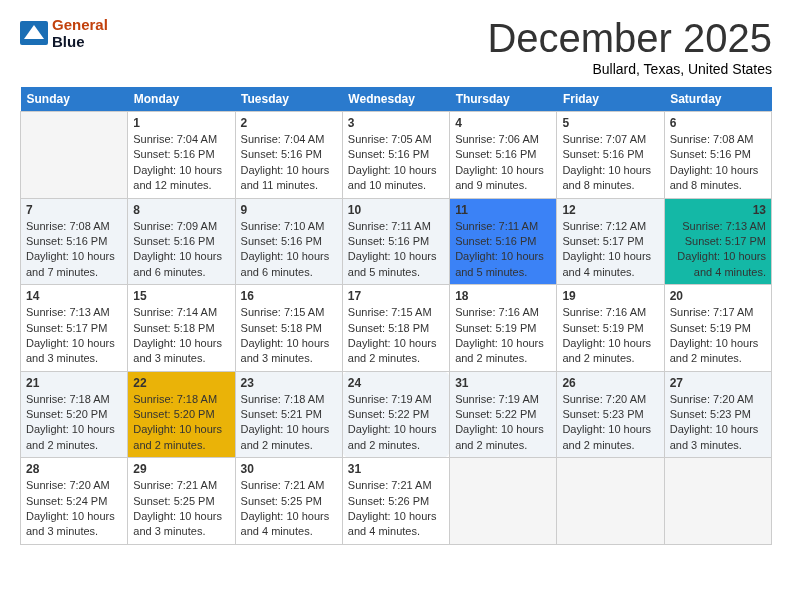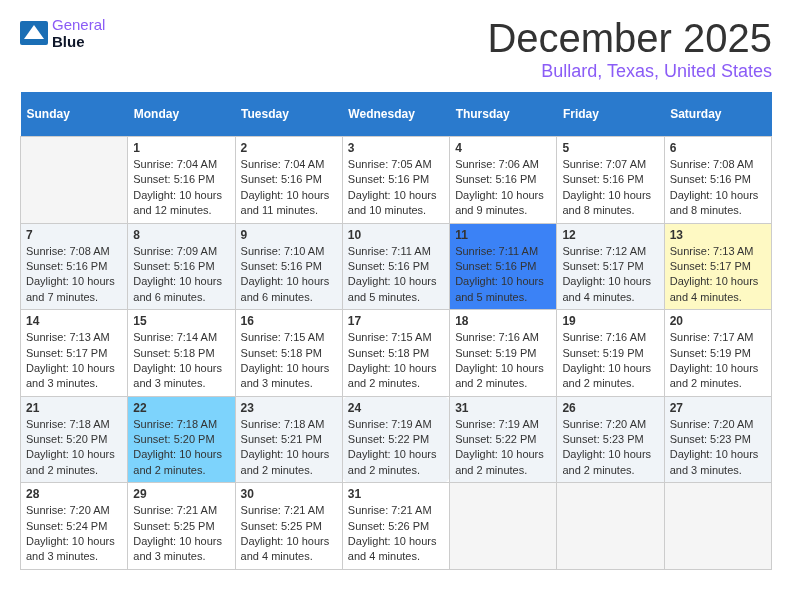--- a/index.html
+++ b/index.html
@@ -31,34 +31,34 @@
     }
     .title-block {
       text-align: right;
     }
     .month-title {
       font-size: 40px;
       color: #333;
       font-weight: normal;
     }
     .location {
-      font-size: 18px;
-      color: #8b5cf6;
+      font-size: 14px;
+      color: #000000;
       text-align: right;
     }
     table {
       width: 100%;
       border-collapse: collapse;
       table-layout: fixed;
     }
     th {
       background-color: #2a7acd;
       color: #fff;
       font-size: 12px;
-      padding: 15px 6px;
+      padding: 5px 6px;
       text-align: left;
       font-weight: bold;
     }
     td {
       border: 1px solid #ccc;
       vertical-align: top;
       padding: 4px 5px;
       height: 80px;
       font-size: 10px;
       color: #333;
@@ -87,21 +87,21 @@
 
 <div class="container">
   <div class="header-row">
     <div class="logo">
       <svg class="logo-icon" viewBox="0 0 28 24">
         <rect x="0" y="0" width="28" height="24" fill="#1a6eb5" rx="2"></rect>
         <polygon points="14,4 24,18 4,18" fill="white"></polygon>
         <rect x="11" y="12" width="6" height="6" fill="white"></rect>
       </svg>
       <div>
-        <div style="font-size:15px;font-weight:normal;color:#8b5cf6;">General</div>
+        <div style="font-size:15px;font-weight:bold;color:#c2410c;">General</div>
         <div style="font-size:15px;font-weight:bold;color:#0f172a;">Blue</div>
       </div>
     </div>
     <div class="title-block">
       <div class="month-title">December 2025</div>
       <div class="location">Bullard, Texas, United States</div>
     </div>
   </div>
 
   <table>
@@ -162,21 +162,21 @@
             <div class="day-info">Sunrise: 7:11 AM<br>Sunset: 5:16 PM<br>Daylight: 10 hours and 5 minutes.</div>
           </td>
           <td style="background: #3b82f6;">
             <span class="day-num">11</span>
             <div class="day-info">Sunrise: 7:11 AM<br>Sunset: 5:16 PM<br>Daylight: 10 hours and 5 minutes.</div>
           </td>
           <td style="background: rgb(240, 244, 248);">
             <span class="day-num">12</span>
             <div class="day-info">Sunrise: 7:12 AM<br>Sunset: 5:17 PM<br>Daylight: 10 hours and 4 minutes.</div>
           </td>
-          <td style="background: #fef9c3;">
+          <td style="background: #14b8a6; text-align: right;">
             <span class="day-num">13</span>
             <div class="day-info">Sunrise: 7:13 AM<br>Sunset: 5:17 PM<br>Daylight: 10 hours and 4 minutes.</div>
           </td>
         </tr>
         <tr>
           <td style="background: rgb(255, 255, 255);">
             <span class="day-num">14</span>
             <div class="day-info">Sunrise: 7:13 AM<br>Sunset: 5:17 PM<br>Daylight: 10 hours and 3 minutes.</div>
           </td>
           <td style="background: rgb(255, 255, 255);">
@@ -202,21 +202,21 @@
           <td style="background: rgb(255, 255, 255);">
             <span class="day-num">20</span>
             <div class="day-info">Sunrise: 7:17 AM<br>Sunset: 5:19 PM<br>Daylight: 10 hours and 2 minutes.</div>
           </td>
         </tr>
         <tr>
           <td style="background: rgb(240, 244, 248);">
             <span class="day-num">21</span>
             <div class="day-info">Sunrise: 7:18 AM<br>Sunset: 5:20 PM<br>Daylight: 10 hours and 2 minutes.</div>
           </td>
-          <td style="background: #7dd3fc;">
+          <td style="background: #eab308;">
             <span class="day-num">22</span>
             <div class="day-info">Sunrise: 7:18 AM<br>Sunset: 5:20 PM<br>Daylight: 10 hours and 2 minutes.</div>
           </td>
           <td style="background: rgb(240, 244, 248);">
             <span class="day-num">23</span>
             <div class="day-info">Sunrise: 7:18 AM<br>Sunset: 5:21 PM<br>Daylight: 10 hours and 2 minutes.</div>
           </td>
           <td style="background: rgb(240, 244, 248); border-radius: 8px;">
             <span class="day-num">24</span>
             <div class="day-info">Sunrise: 7:19 AM<br>Sunset: 5:22 PM<br>Daylight: 10 hours and 2 minutes.</div>

